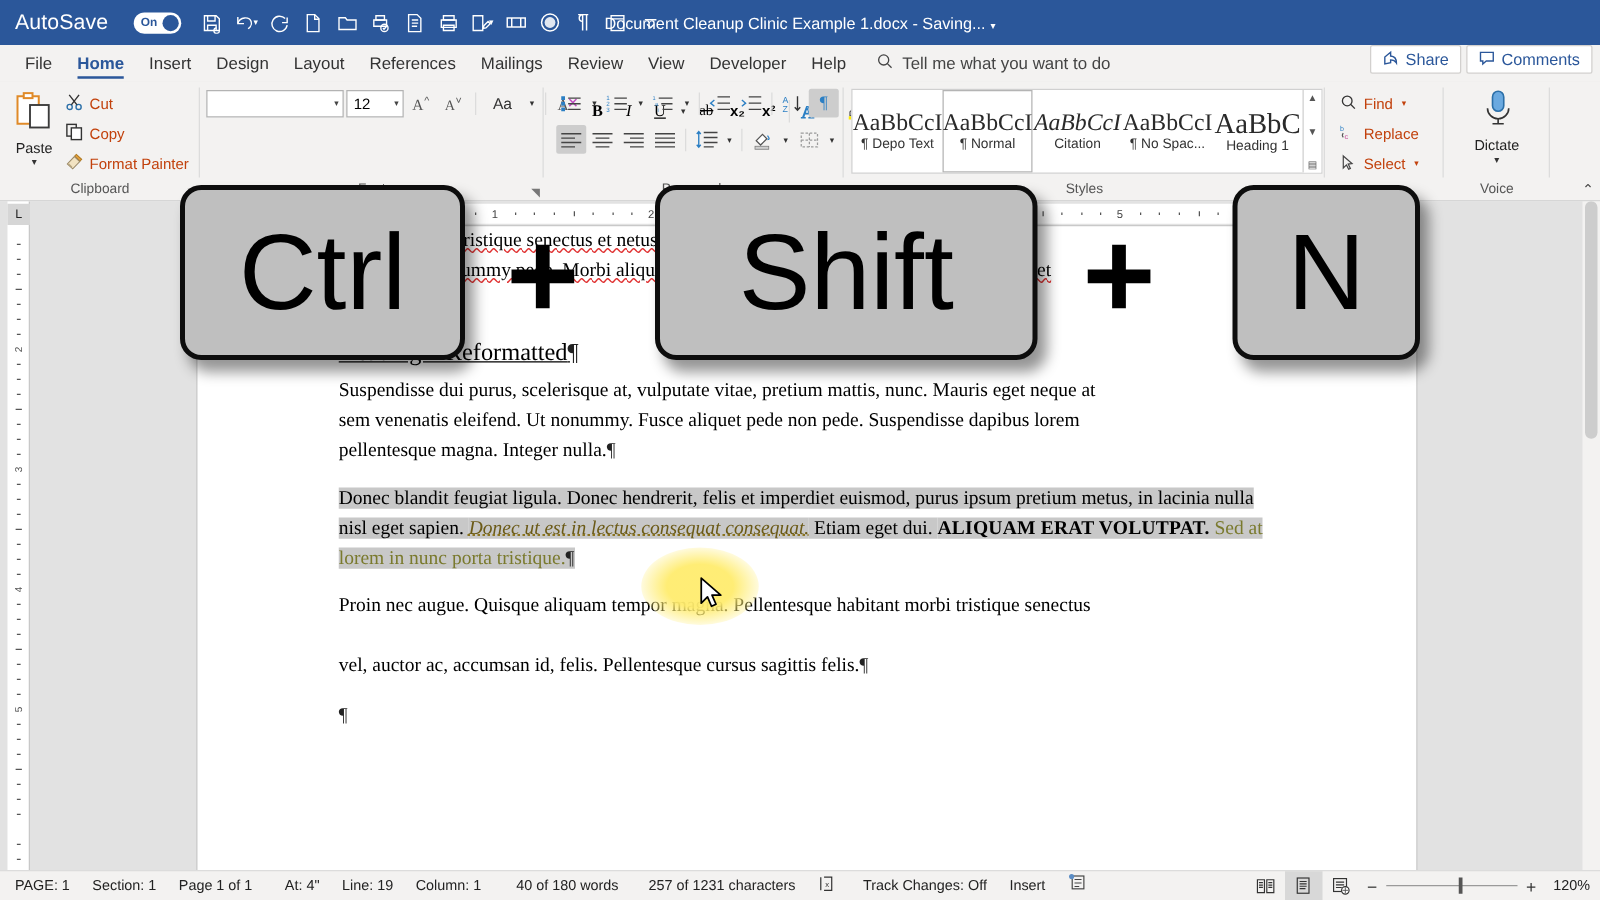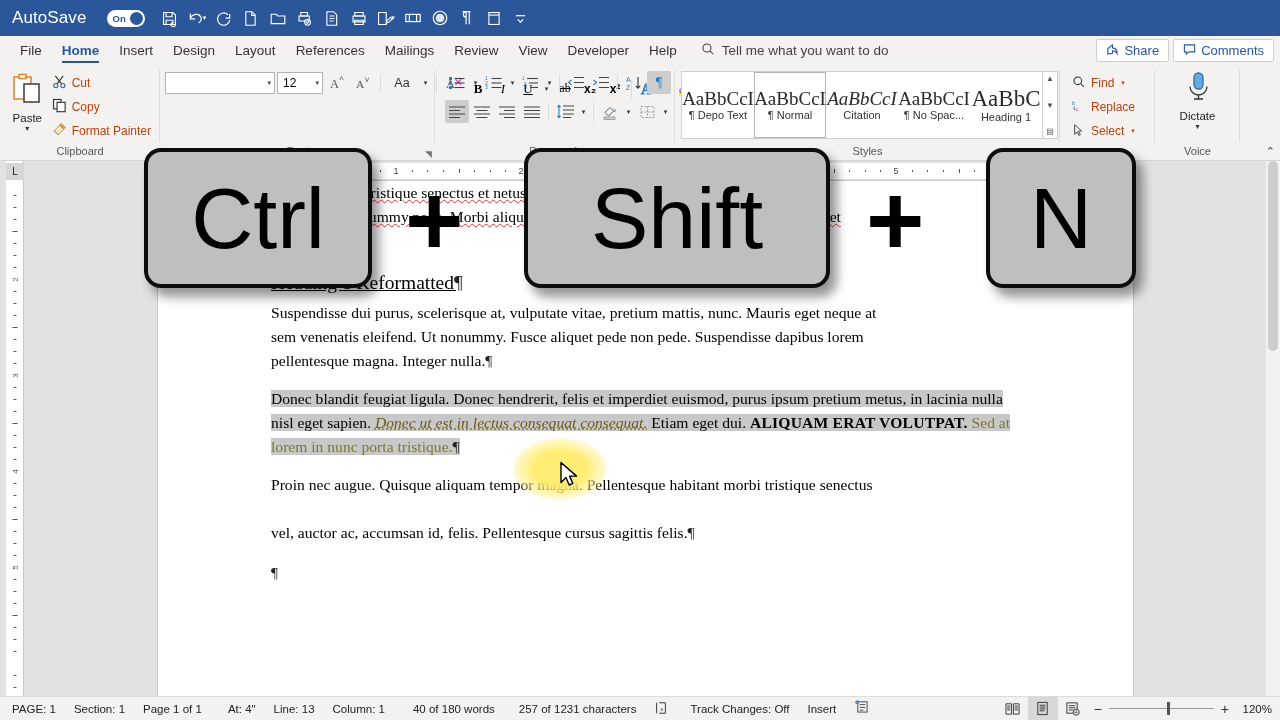--- a/index.html
+++ b/index.html
@@ -52,21 +52,21 @@
     position: absolute; right: 0; top: 0; height: 36px;
     display: flex; align-items: center;
   }
   .acct { font-size: 12.5px; margin-right: 14px; cursor: pointer; }
   .ribdisp { width: 44px; height: 36px; display:flex; align-items:center; justify-content:center; cursor:pointer;}
   .wbtn { width: 46px; height: 36px; display: flex; align-items: center; justify-content: center; cursor: pointer; }
 
   
   .tabstrip {
     position: absolute; top: 36px; left: 0; width: 1280px; height: 29px;
-    background: #f3f2f1; display: flex; align-items: center;
+    background: #f3f2f1; display: flex; 
     font-size: 13.5px; color: #333;
   }
   .tabstrip .tab {
     padding: 0 10px; height: 29px; line-height: 29px; cursor: pointer;
     position: relative; white-space: nowrap;
   }
   .tabstrip .tab:first-child { margin-left: 10px; }
   .tabstrip .tab.active { color: #2b579a; font-weight: bold; }
   .tabstrip .tab.active::after {
     content: ''; position: absolute; left: 10px; right: 10px; bottom: 2px;
@@ -351,20 +351,23 @@
         </div>
         <div class="qbtn" title="Customize Quick Access Toolbar">
           <svg width="13" height="13" viewBox="0 0 14 14" fill="none" stroke="#fff" stroke-width="1.3">
             <path d="M2 4h10"></path>
               <path d="M4 8l3 3 3-3"></path>
           </svg>
         </div>
       </div>
     </div>
 
+    <div class="tb-title">
+      <span>Document Cleanup Clinic Example 1.docx  -  Saving...</span><span class="dd">▾</span>
+    </div>
 
   </div>
 
   <div class="tabstrip">
     <div class="tab">File</div>
     <div class="tab active">Home</div>
     <div class="tab">Insert</div>
     <div class="tab">Design</div>
     <div class="tab">Layout</div>
     <div class="tab">References</div>
@@ -905,21 +908,21 @@
   <div class="plus" style="left:866px; top:170px; font-size:100px;">+</div>
   <div class="keycap" style="left:986px; top:148px; width:150px; height:140px; font-size:86px;">
     <span>N</span>
   </div>
 
   <div class="status">
     <div class="sitem" style="padding-left:12px">PAGE: 1</div>
     <div class="sitem">Section: 1</div>
     <div class="sitem">Page 1 of 1</div>
     <div class="sitem" style="margin-left:8px">At: 4"</div>
-    <div class="sitem">Line: 13</div>
+    <div class="sitem">Line: 19</div>
     <div class="sitem">Column: 1</div>
     <div class="sitem" style="margin-left:10px">40 of 180 words</div>
     <div class="sitem" style="margin-left:6px">257 of 1231 characters</div>
     <div class="sitem">
       <svg width="14" height="14" viewBox="0 0 16 16" fill="none" stroke="#333" stroke-width="1.1" style="vertical-align:-2px">
         <path d="M3 2v12"></path>
           <path d="M6 2h7v12H6"></path>
           <text x="7" y="11" font-size="7" fill="#333" stroke="none">x</text>
       </svg>
     </div>

